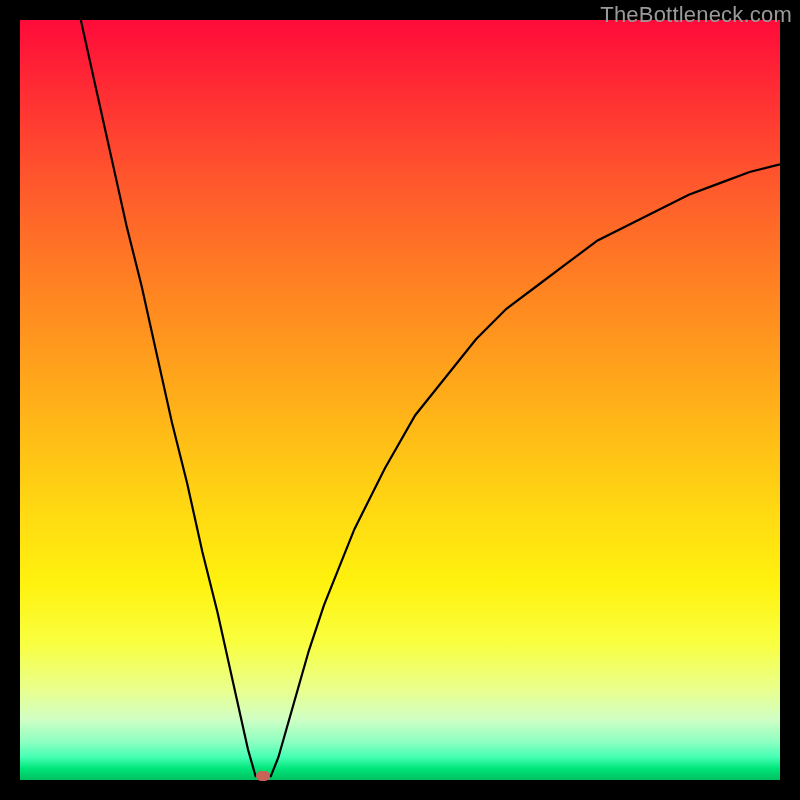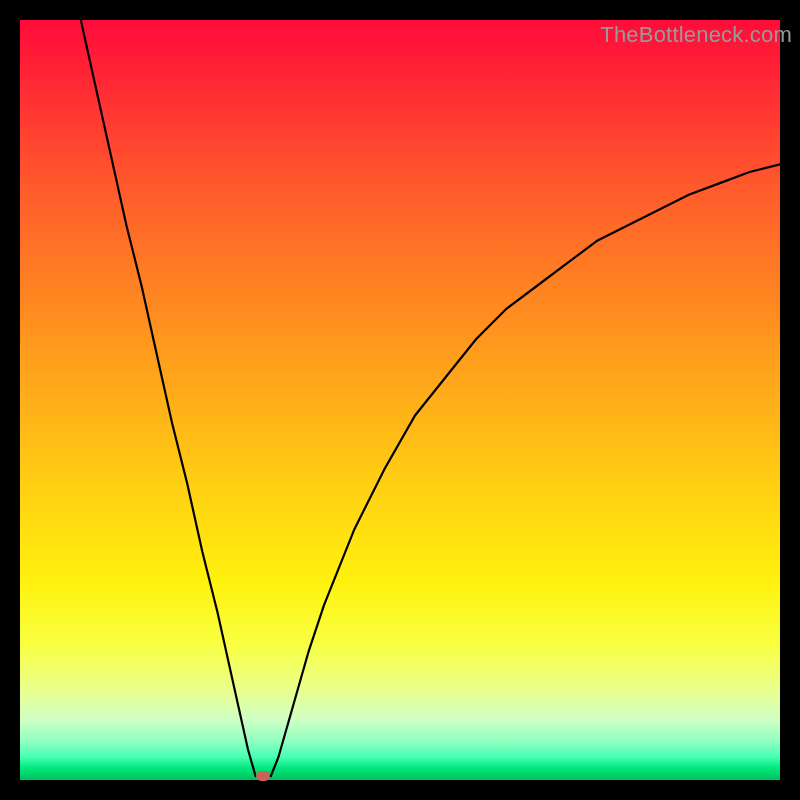--- a/index.html
+++ b/index.html
@@ -42,21 +42,20 @@
   }
   .watermark {
     position: absolute;
     top: 2px;
     right: 8px;
     color: #9a9a9a;
     font-size: 22px;
     font-weight: 500;
     letter-spacing: 0.2px;
     user-select: none;
-    margin-top: 20px;
   }
   .curve {
     position: absolute;
     left: 20px;
     top: 20px;
     width: 760px;
     height: 760px;
   }
   .marker {
     position: absolute;

